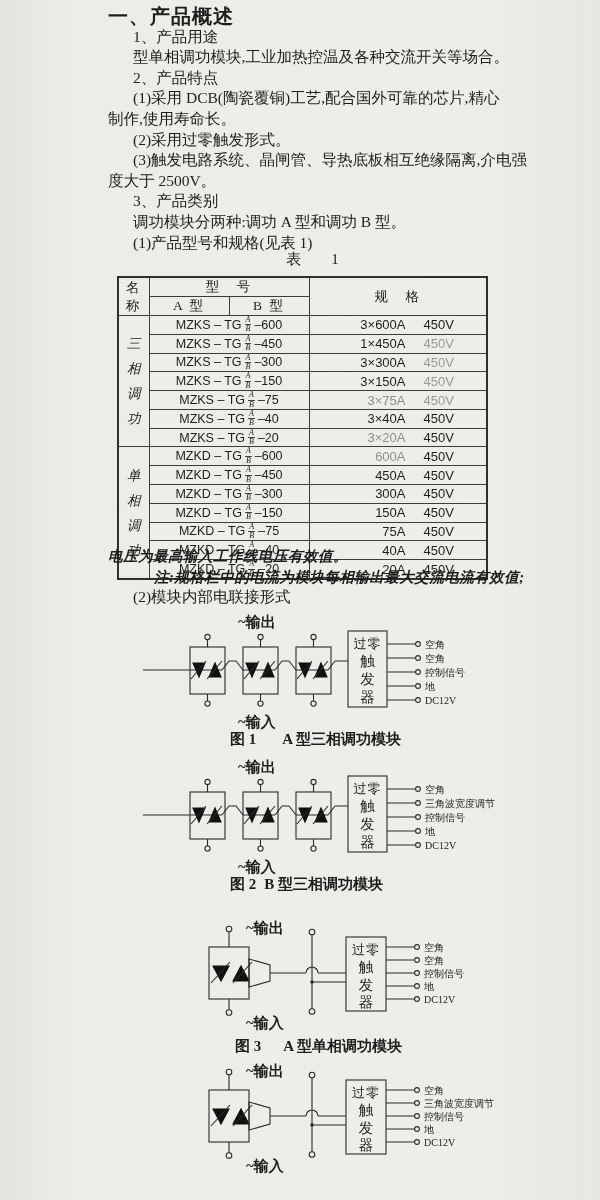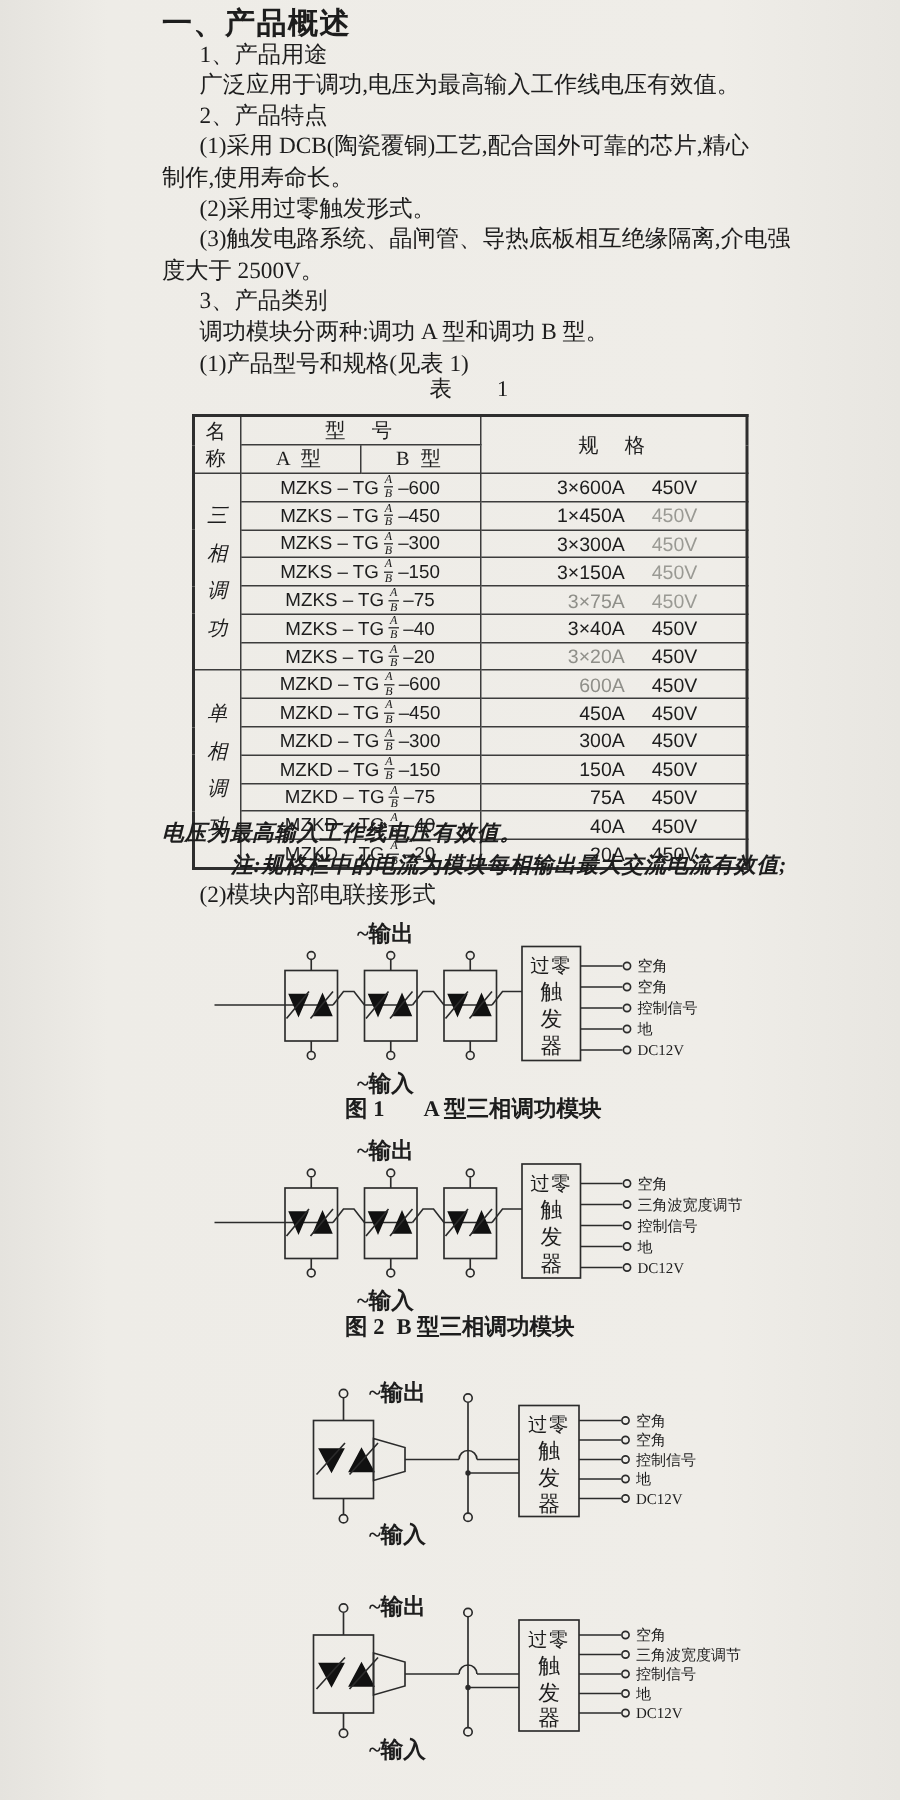--- a/index.html
+++ b/index.html
@@ -6,21 +6,21 @@
   .page{position:relative;width:600px;height:1200px;overflow:hidden;color:#1d1d1d;
         background:linear-gradient(90deg,#e5e3de 0%,#eeece7 12%,#efede8 80%,#e8e6e1 100%);
         font-family:"Liberation Serif",serif;}
   
   .textblock{position:absolute;top:6px;left:108px;width:436px;font-size:15.5px;line-height:20.6px;}
   .textblock .h1{font-weight:bold;font-size:20px;letter-spacing:1px;}
   .ind{padding-left:25px;}
   .tbl-cap{position:absolute;top:250px;left:128px;width:369px;text-align:center;font-size:15px;}
   .capgap{display:inline-block;width:30px;}
   
-  .spec-table{position:absolute;top:276px;left:128px;width:369px;border-collapse:collapse;table-layout:fixed;
+  .spec-table{position:absolute;top:276px;left:117px;width:369px;border-collapse:collapse;table-layout:fixed;
               font-size:13px;border-radius:21px;}
   .spec-table th,.spec-table td{border:1px solid #3c3c3c;padding:0;text-align:center;font-weight:normal;}
   .spec-table{border:2px solid #2e2e2e;}
   .spec-table th{height:16px;font-size:13.5px;letter-spacing:2px;}
   .spec-table td{height:16.4px;}
   .model-cell{font-family:"Liberation Sans",sans-serif;font-size:12.5px;}
   .model-wrap{display:flex;align-items:center;justify-content:center;gap:3px;}
   .frac{display:inline-flex;flex-direction:column;align-items:center;line-height:1.05;
         font-size:8px;font-style:italic;font-family:"Liberation Serif",serif;}
   .frac .fb{border-top:1px solid #444;padding:0 1px;}
@@ -51,21 +51,21 @@
   .fig-caption{position:absolute;font-size:15px;font-weight:bold;display:flex;}
 </style>
 </head>
 <body>
 
 <div class="page">
 
   <div class="textblock">
     <div class="h1">一、产品概述</div>
     <div class="ind">1、产品用途</div>
-    <div class="ind">广泛应用于调功,电压为最高输入工作线电压有效值。</div>
+    <div class="ind">型单相调功模块,工业加热控温及各种交流开关等场合。</div>
     <div class="ind">2、产品特点</div>
     <div class="ind">(1)采用 DCB(陶瓷覆铜)工艺,配合国外可靠的芯片,精心</div>
     <div>制作,使用寿命长。</div>
     <div class="ind">(2)采用过零触发形式。</div>
     <div class="ind">(3)触发电路系统、晶闸管、导热底板相互绝缘隔离,介电强</div>
     <div>度大于 2500V。</div>
     <div class="ind">3、产品类别</div>
     <div class="ind">调功模块分两种:调功 A 型和调功 B 型。</div>
     <div class="ind">(1)产品型号和规格(见表 1)</div>
   </div>
@@ -515,20 +515,24 @@
         <circle class="term" cx="287" cy="71" r="2.4"></circle>
         <circle class="term" cx="287" cy="84" r="2.4"></circle>
       <text class="term-label" x="294" y="35.5">空角</text>
       <text class="term-label" x="294" y="48.5">空角</text>
       <text class="term-label" x="294" y="61.5">控制信号</text>
       <text class="term-label" x="294" y="74.5">地</text>
       <text class="term-label" x="294" y="87.5">DC12V</text>
     </g>
     <text class="io-label" x="116" y="113">~输入</text>
   </svg>
+  <div class="fig-caption" style="left:235px;top:1037px;gap:22px;">
+    <span>图 3</span>
+      <span>A 型单相调功模块</span>
+  </div>
 
   <svg style="left:130px;top:1058px;" width="380" height="120" viewBox="0 0 380 120">
     <text class="io-label" x="116" y="18">~输出</text>
     <g>
       <rect x="79" y="32" width="40" height="52"></rect>
       <path d="M99,17 V32 M99,84 V95"></path>
         <circle class="term" cx="99" cy="14" r="2.8"></circle>
         <circle class="term" cx="99" cy="97.5" r="2.8"></circle>
       <polygon class="tri" points="83,51 99,51 91,66"></polygon>
         <polygon class="tri" points="103,66 119,66 111,51"></polygon>

